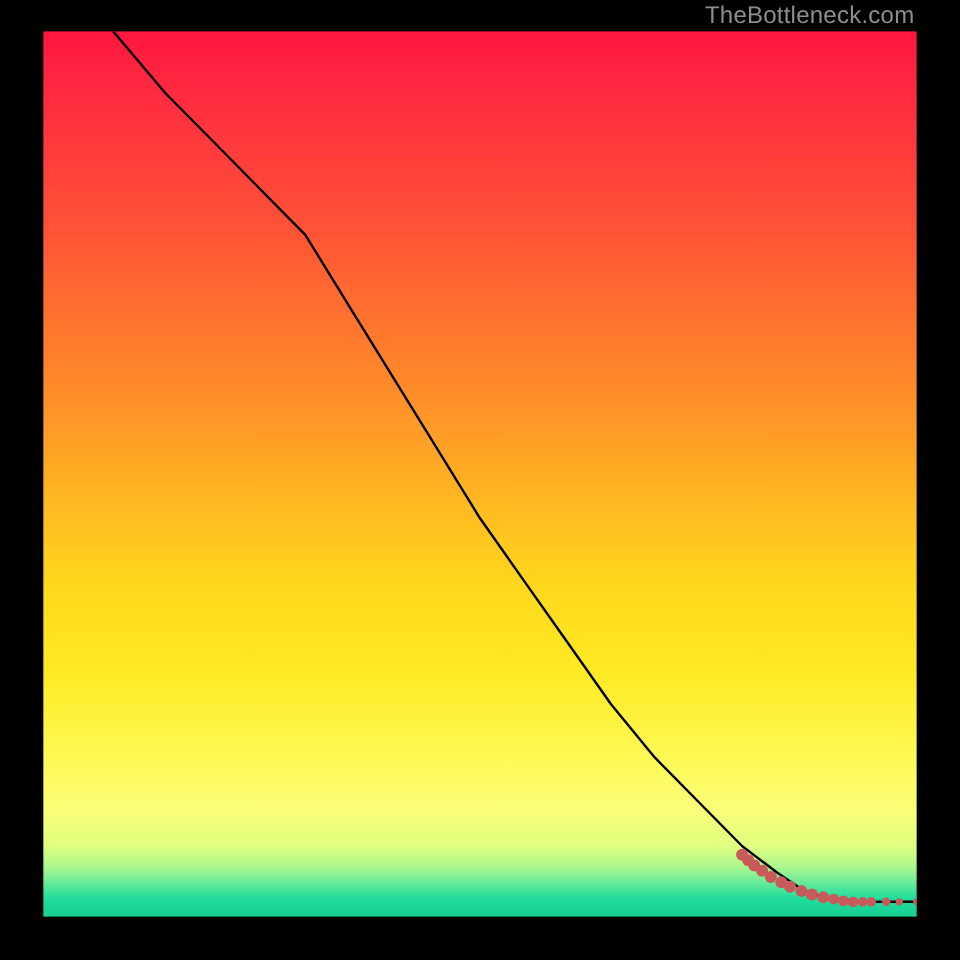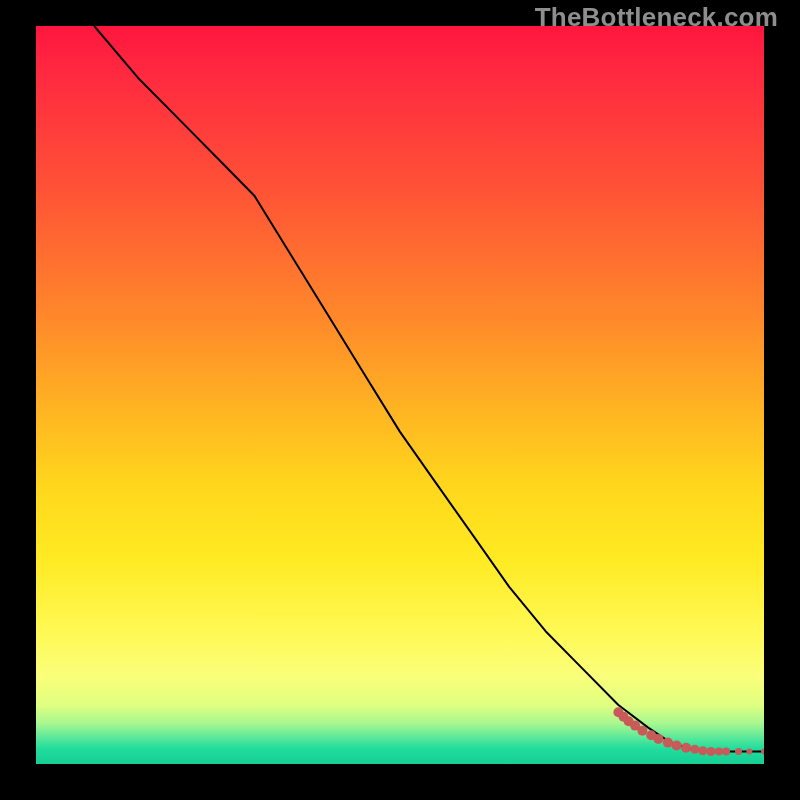--- a/index.html
+++ b/index.html
@@ -47,25 +47,25 @@
       #e0ff80 92%,
       #a8f790 94.5%,
       #57e89a 96.5%,
       #1fdc9c 98%,
       #17cf94 100%
     );
   }
   .watermark {
     position: absolute;
     top: 2px;
-    right: 22px;
+    right: 38px;
     color: #8e8e8e;
-    font-size: 26px;
+    font-size: 20px;
     letter-spacing: 0.2px;
-    font-weight: 700;
+    font-weight: 400;
     user-select: none;
   }
   svg.lines {
     position: absolute;
     left: 0;
     top: 0;
     width: 100%;
     height: 100%;
   }
 </style>

